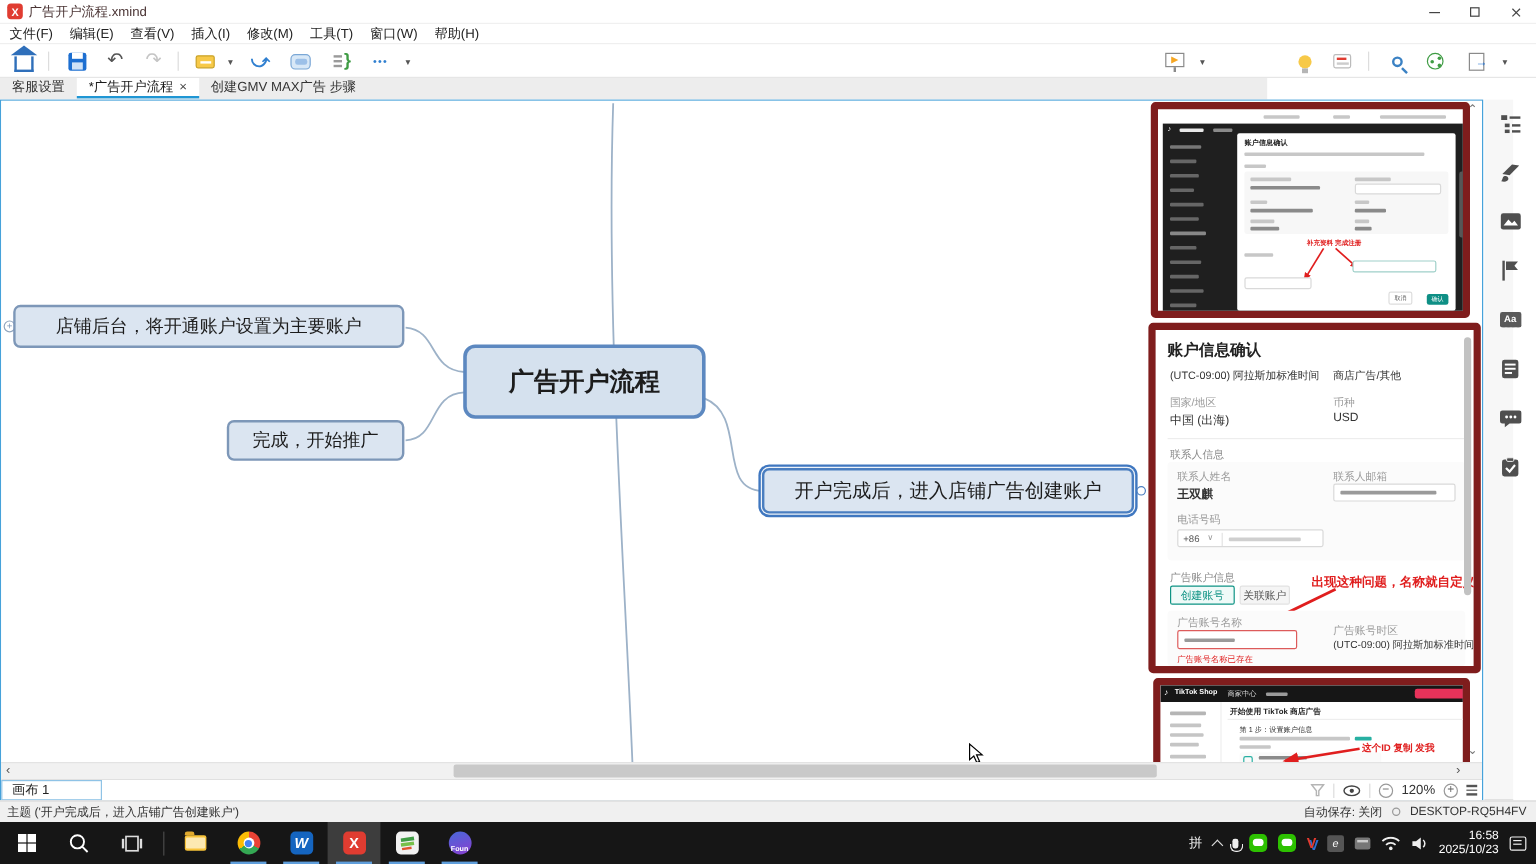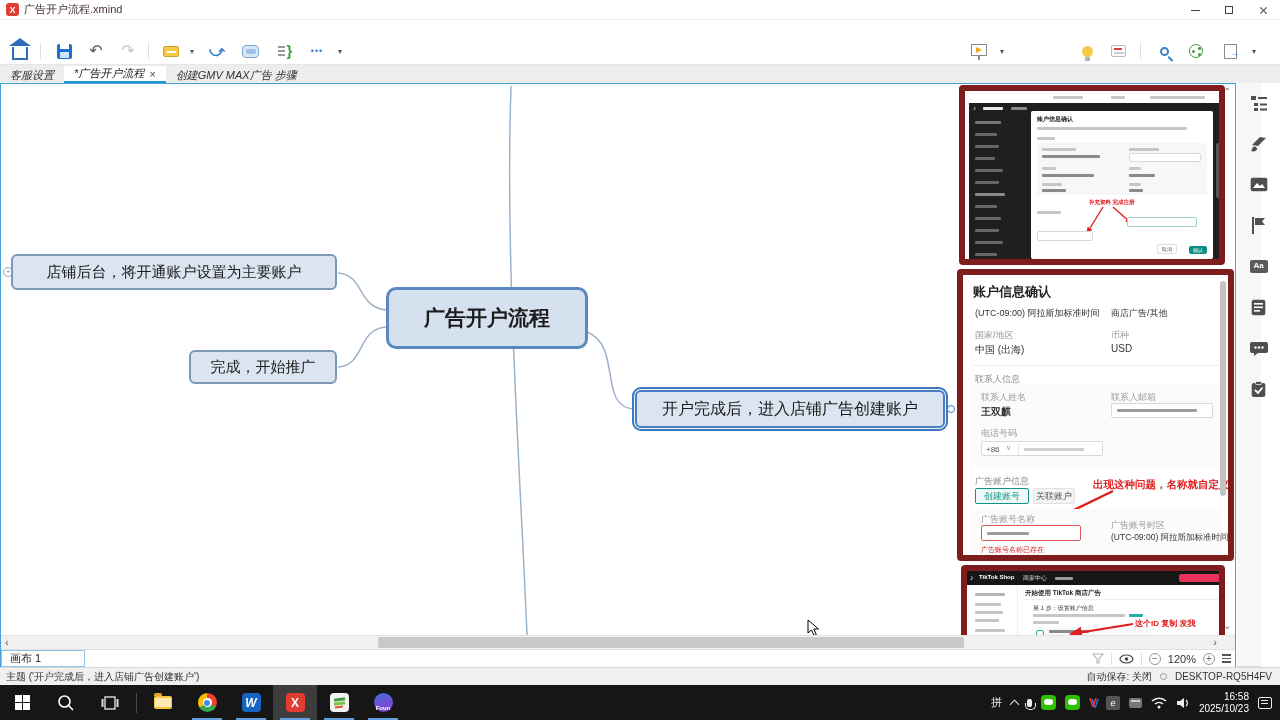--- a/index.html
+++ b/index.html
@@ -48,21 +48,21 @@
   .ico-note{width:15px;height:12px;border:1px solid #bbb;background:#fff;position:relative;border-radius:2px;}
   .ico-note:before{content:"";position:absolute;left:2px;top:2px;width:8px;height:2px;background:#e03c31;}
   .ico-note:after{content:"";position:absolute;left:2px;top:6px;width:10px;height:1.5px;background:#ccc;}
   .ico-search{width:9px;height:9px;border:2px solid #3b82c4;border-radius:50%;position:relative;}
   .ico-search:after{content:"";position:absolute;left:7px;top:7px;width:6px;height:2px;background:#3b82c4;transform:rotate(45deg);transform-origin:0 0;}
   .ico-share{width:14px;height:14px;border:1.5px solid #3f9c44;border-radius:50%;position:relative;}
   .ico-share:before{content:"";position:absolute;left:2px;top:5px;width:3px;height:3px;background:#3f9c44;border-radius:50%;box-shadow:6px -3px 0 #3f9c44,6px 3px 0 #3f9c44;}
   .ico-export{width:13px;height:15px;border:1.5px solid #8a8a8a;background:#fff;position:relative;}
   .ico-export:after{content:"→";position:absolute;right:-4px;top:2px;color:#1d6fd1;font-size:10px;font-weight:bold;}
   
-  .tabbar{position:absolute;left:0;top:65px;width:1280px;height:18px;background:#ededed;display:flex;align-items:flex-end;font-style:italic;}
+  .tabbar{position:absolute;left:0;top:65px;width:1056px;height:18px;background:#ededed;display:flex;align-items:flex-start;}
   .doc-tab{display:flex;align-items:center;padding:0 10px;font-size:11px;color:#333;gap:5px;}
   .doc-tab.active{background:#fff;border-bottom:2px solid #1f96d4;color:#1a1a1a;}
   .tab-close{font-size:11px;color:#444;}
   
   .editor{position:absolute;left:0;top:83px;width:1236px;height:584px;border:1px solid #46a2da;background:#fff;}
   .canvas{position:absolute;left:0;top:0;width:1234px;height:551px;background:#fff;overflow:hidden;}
   .topic{position:absolute;background:#dbe5f1;border:2px solid #7d97b8;border-radius:6px;display:flex;align-items:center;justify-content:center;font-size:15px;color:#1c1c1c;white-space:nowrap;}
   .topic-central{background:#d5e1ee;border:3px solid #5c88c0;border-radius:10px;font-size:21px;font-weight:bold;}
   .topic-selected{border:2px solid #4a7ec0;box-shadow:0 0 0 1px #eef3f9,0 0 0 3px #3f77c0;}
   .handle-dot{position:absolute;width:8px;height:8px;border:1.5px solid #4a7ec0;background:#fff;border-radius:50%;}
@@ -136,20 +136,30 @@
         </div>
       <div class="win-btn">
           <i class="glyph-max"></i>
         </div>
       <div class="win-btn">
           <i class="glyph-close"></i>
         </div>
     </div>
   </div>
 
+  <div class="menubar">
+    <span class="menu-item">文件(F)</span>
+    <span class="menu-item">编辑(E)</span>
+    <span class="menu-item">查看(V)</span>
+    <span class="menu-item">插入(I)</span>
+    <span class="menu-item">修改(M)</span>
+    <span class="menu-item">工具(T)</span>
+    <span class="menu-item">窗口(W)</span>
+    <span class="menu-item">帮助(H)</span>
+  </div>
 
   <div class="toolbar">
     <div class="tb" style="left:8px;width:24px;">
         <i class="ico-home"></i>
       </div>
     <i class="tb-sep" style="left:40px;"></i>
     <div class="tb" style="left:52px;width:24px;">
         <i class="ico-save"></i>
       </div>
     <div class="tb" style="left:84px;width:24px;color:#555;">

